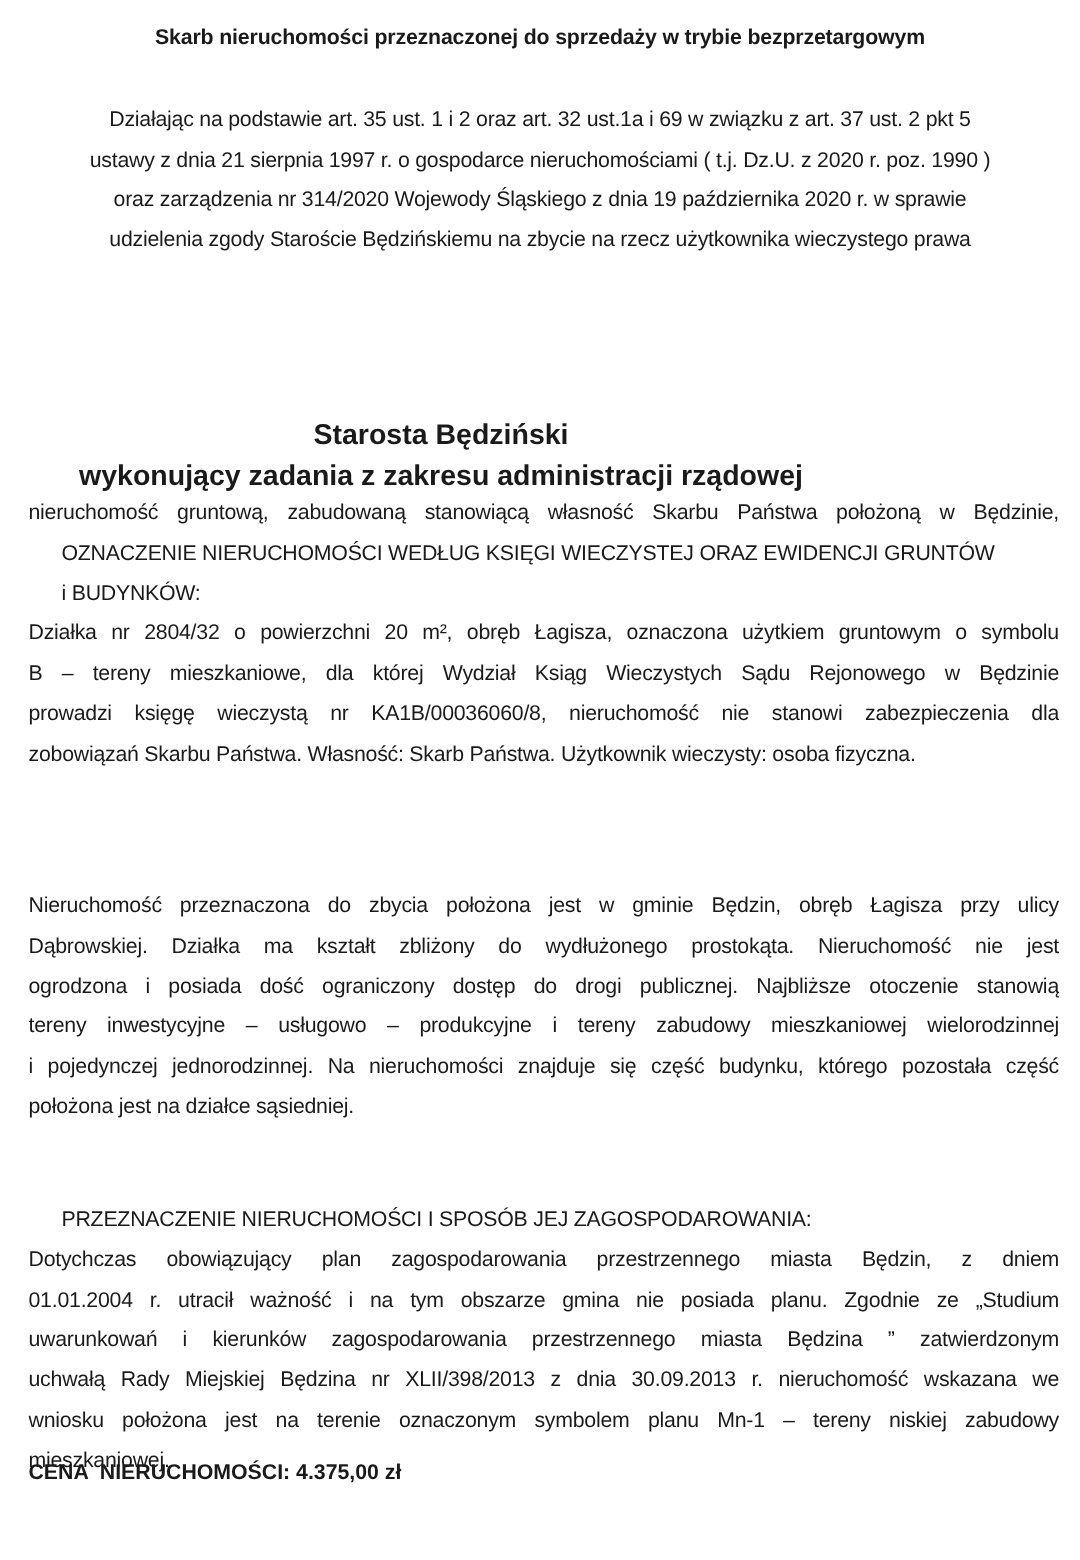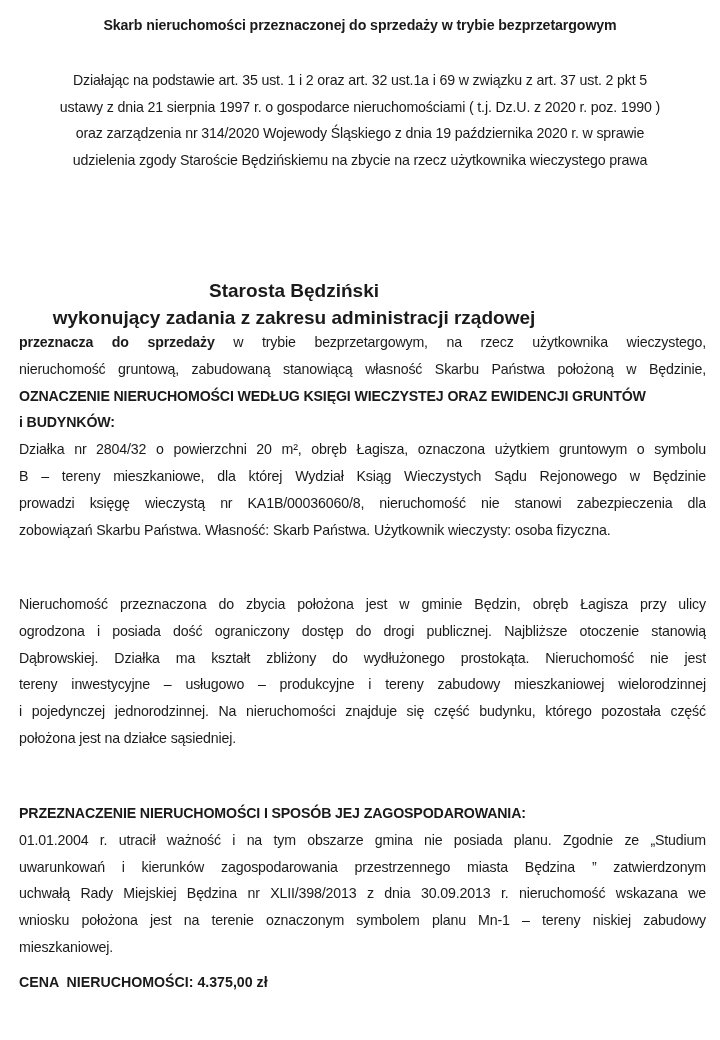--- a/index.html
+++ b/index.html
@@ -62,23 +62,24 @@
       text-align: justify;
       text-align-last: justify;
       white-space: nowrap;
       overflow: hidden;
       height: 26.8px;
     }
     .body .ln.last { text-align-last: left; }
     .b { font-weight: bold; }
     .heading {
       display: block;
-      font-weight: bold;
+      font-weight: normal;
       white-space: nowrap;
       height: 26.8px;
+      margin-left: 22px;
     }
     .price {
       position: absolute;
       left: 19px;
       top: 974px;
       font-size: 14.2px;
       font-weight: bold;
       white-space: pre;
     }
   </style>
@@ -95,41 +96,41 @@
     <span class="ln">oraz zarządzenia nr 314/2020  Wojewody Śląskiego   z dnia 19 października 2020 r. w sprawie</span>
     <span class="ln">udzielenia zgody Staroście Będzińskiemu na zbycie na rzecz użytkownika wieczystego prawa</span>
   </div>
 
   <div class="authority">
     <span class="ln">Starosta Będziński</span>
     <span class="ln">wykonujący zadania z zakresu administracji rządowej</span>
   </div>
 
   <div class="body" style="top:329px;">
-    <span class="ln"><span class="b">przeznacza do sprzedaży</span> <span>w trybie bezprzetargowym, na rzecz  użytkownika wieczystego,</span></span>
     <span class="ln">nieruchomość gruntową, zabudowaną stanowiącą własność Skarbu Państwa położoną w Będzinie,</span>
     <span class="heading">OZNACZENIE NIERUCHOMOŚCI WEDŁUG KSIĘGI WIECZYSTEJ ORAZ EWIDENCJI GRUNTÓW</span>
     <span class="heading">i BUDYNKÓW:</span>
     <span class="ln">Działka  nr  2804/32 o  powierzchni 20 m², obręb Łagisza, oznaczona użytkiem gruntowym o symbolu</span>
     <span class="ln">B – tereny mieszkaniowe, dla której Wydział Ksiąg Wieczystych Sądu Rejonowego w Będzinie</span>
     <span class="ln">prowadzi księgę wieczystą nr KA1B/00036060/8, nieruchomość nie stanowi zabezpieczenia dla</span>
     <span class="ln last">zobowiązań Skarbu Państwa. Własność: Skarb Państwa. Użytkownik wieczysty: osoba fizyczna.</span>
   </div>
 
   <div class="body" style="top:591px;">
     <span class="ln">Nieruchomość przeznaczona do zbycia położona jest w gminie Będzin, obręb Łagisza przy ulicy</span>
+    <span class="ln">Dąbrowskiej. Działka ma kształt zbliżony do wydłużonego prostokąta. Nieruchomość nie jest</span>
     <span class="ln">ogrodzona i posiada dość ograniczony dostęp do drogi publicznej. Najbliższe otoczenie stanowią</span>
-    <span class="ln">Dąbrowskiej. Działka ma kształt zbliżony do wydłużonego prostokąta. Nieruchomość nie jest</span>
     <span class="ln">tereny inwestycyjne – usługowo – produkcyjne i tereny zabudowy mieszkaniowej wielorodzinnej</span>
     <span class="ln">i pojedynczej jednorodzinnej. Na nieruchomości znajduje się część budynku, którego  pozostała część</span>
     <span class="ln last">położona jest na działce sąsiedniej.</span>
   </div>
 
   <div class="body" style="top:800px;">
     <span class="heading">PRZEZNACZENIE NIERUCHOMOŚCI I SPOSÓB JEJ ZAGOSPODAROWANIA:</span>
+    <span class="ln">Dotychczas obowiązujący plan zagospodarowania przestrzennego miasta Będzin, z dniem</span>
     <span class="ln">01.01.2004 r. utracił ważność i na tym obszarze gmina nie posiada planu. Zgodnie ze „Studium</span>
     <span class="ln">uwarunkowań i kierunków zagospodarowania przestrzennego miasta Będzina ” zatwierdzonym</span>
     <span class="ln">uchwałą Rady Miejskiej Będzina nr XLII/398/2013 z dnia 30.09.2013 r. nieruchomość wskazana we</span>
     <span class="ln">wniosku położona jest na terenie oznaczonym symbolem planu Mn-1 – tereny niskiej zabudowy</span>
     <span class="ln last">mieszkaniowej.</span>
   </div>
 
   <div class="price">CENA  NIERUCHOMOŚCI: 4.375,00 zł</div>
 
 </div>

